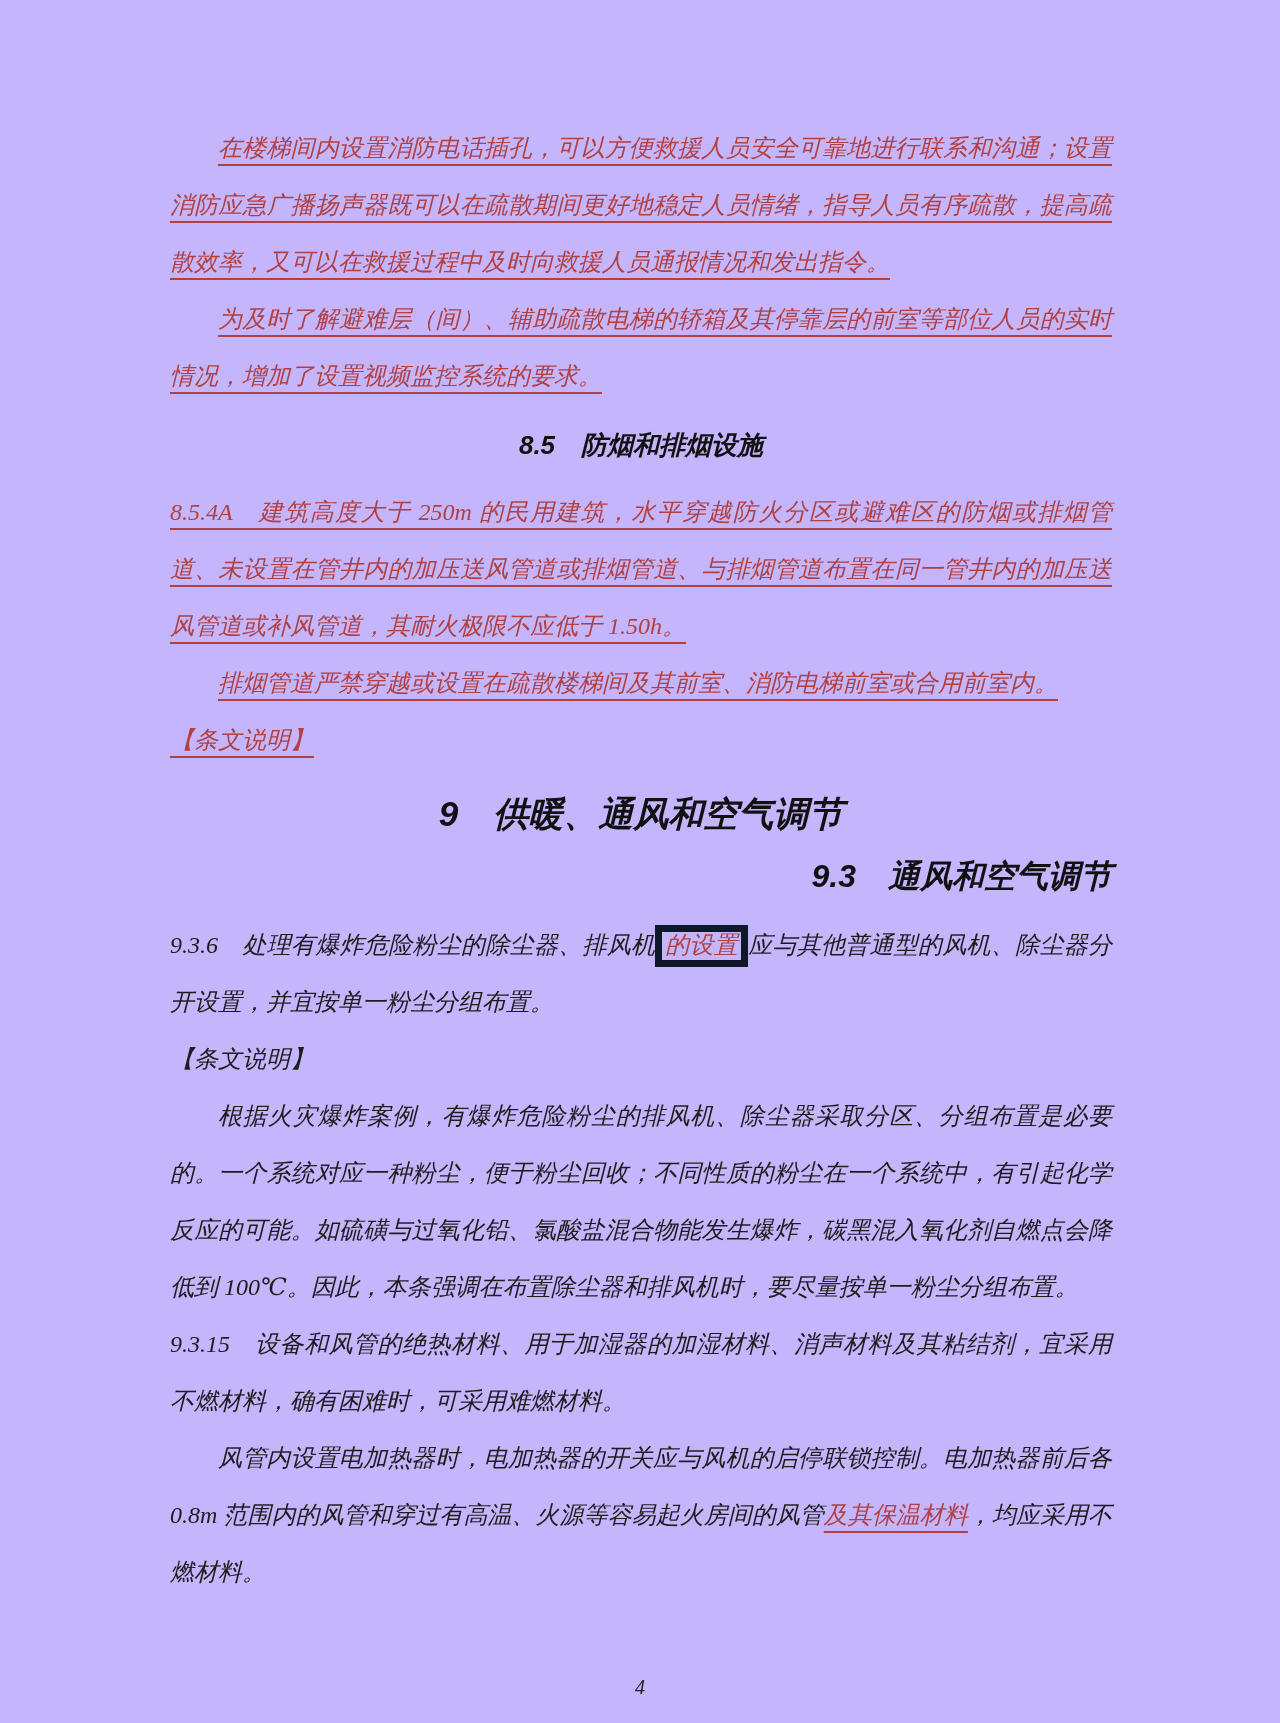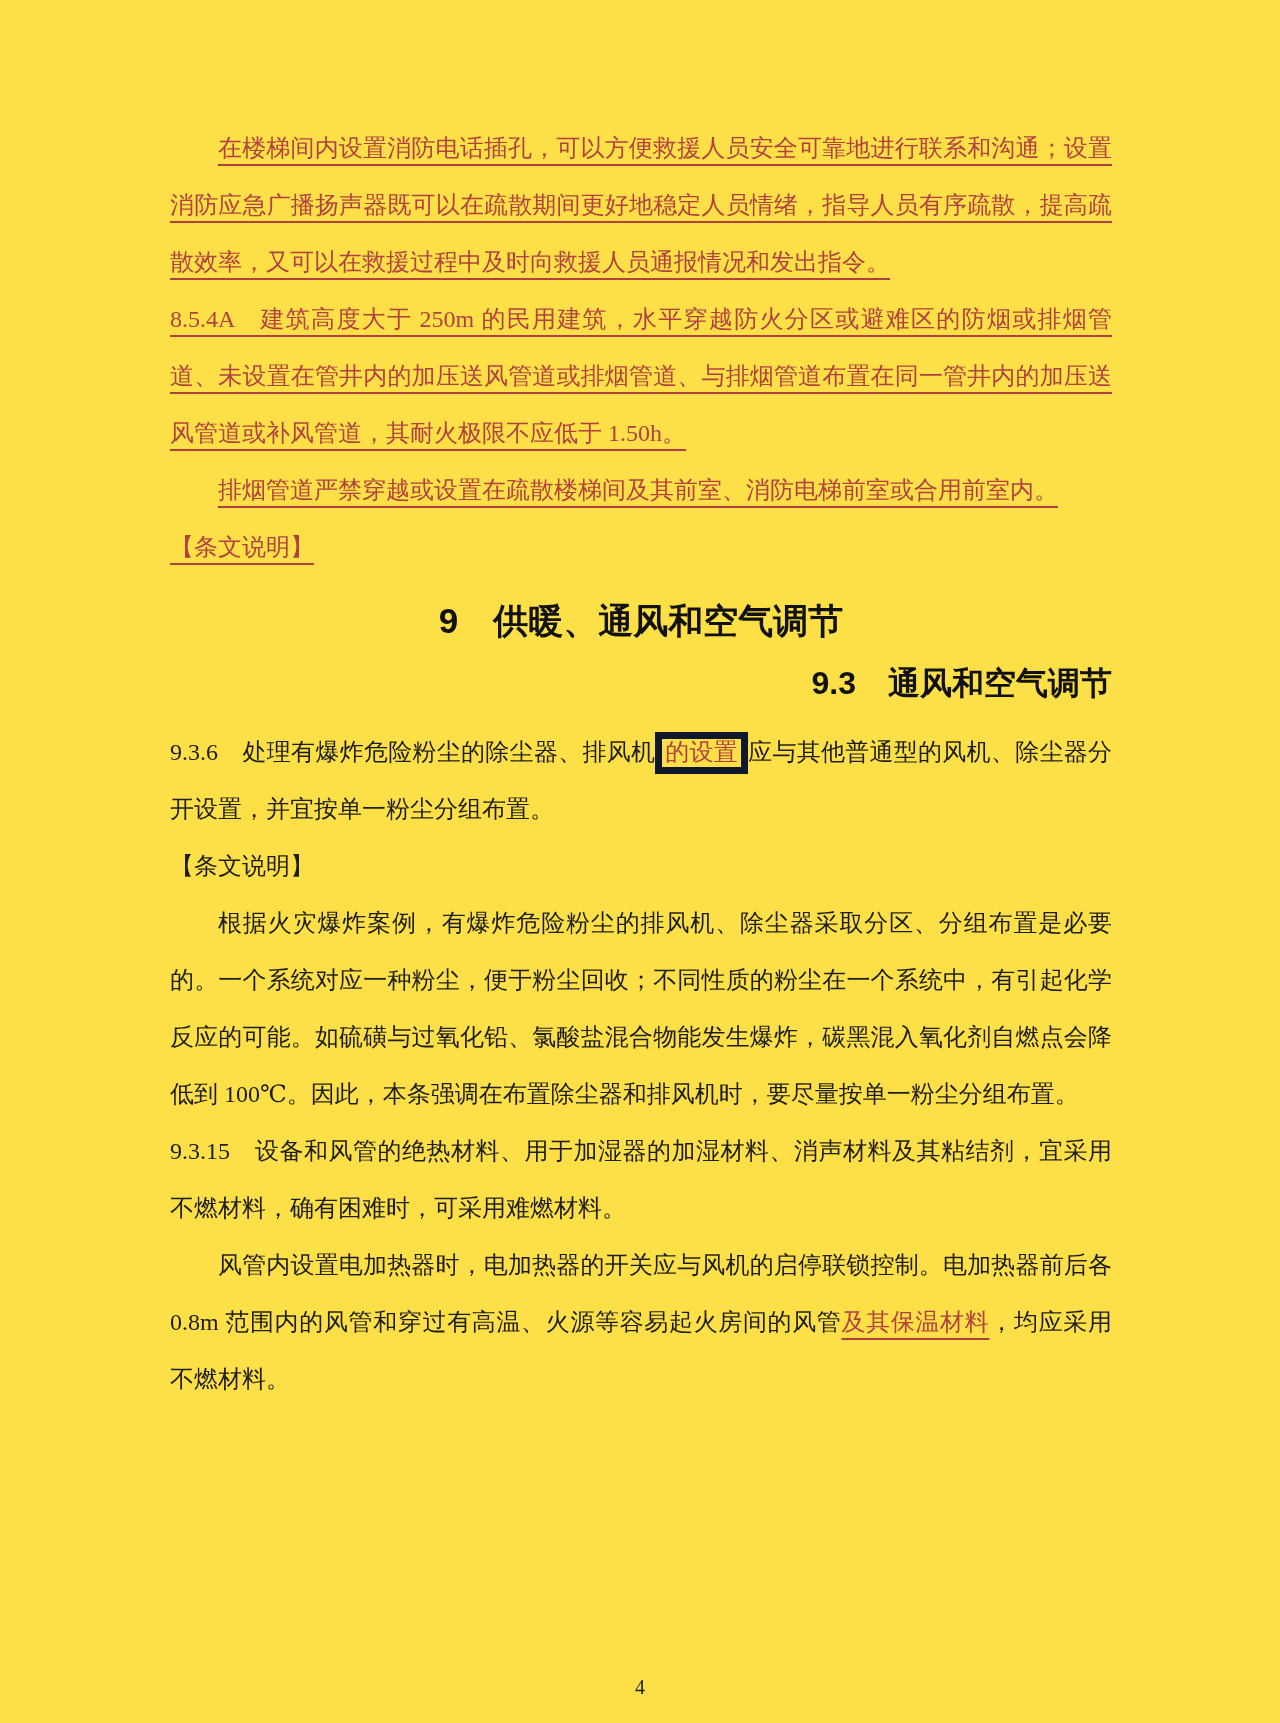--- a/index.html
+++ b/index.html
@@ -5,29 +5,30 @@
   :root{
     --red:#b24040;
     --ink:#1d1d1d;
   }
   html,body{margin:0;padding:0;background:#ffffff;}
   .page{
     position:relative;
     width:1280px;
     height:1723px;
     margin:0 auto;
-    background:#fde047;
+    background:#c4b5fd;
     box-sizing:border-box;
     padding:120px 168px 0 170px;
     font-family:"Liberation Serif","DejaVu Serif",serif;
     font-size:24px;
     line-height:57px;
     color:var(--ink);
     text-align:justify;
     overflow:hidden;
+    font-style:italic;
   }
   p{margin:0;}
   .indent{text-indent:2em;}
   .red{color:var(--red);}
   .u{
     text-decoration:underline;
     text-decoration-color:currentColor;
     text-decoration-thickness:1.5px;
     text-underline-offset:8px;
   }
@@ -58,21 +59,23 @@
     color:#222;
     text-indent:0;
   }
 </style>
 </head>
 <body>
 
 <div class="page">
 
   <p class="red u indent">在楼梯间内设置消防电话插孔，可以方便救援人员安全可靠地进行联系和沟通；设置消防应急广播扬声器既可以在疏散期间更好地稳定人员情绪，指导人员有序疏散，提高疏散效率，又可以在救援过程中及时向救援人员通报情况和发出指令。</p>
+  <p class="red u indent">为及时了解避难层（间）、辅助疏散电梯的轿箱及其停靠层的前室等部位人员的实时情况，增加了设置视频监控系统的要求。</p>
 
+  <p class="heading h-section">8.5　防烟和排烟设施</p>
 
   <p class="red u">8.5.4A　建筑高度大于 250m 的民用建筑，水平穿越防火分区或避难区的防烟或排烟管道、未设置在管井内的加压送风管道或排烟管道、与排烟管道布置在同一管井内的加压送风管道或补风管道，其耐火极限不应低于 1.50h。</p>
   <p class="red u indent">排烟管道严禁穿越或设置在疏散楼梯间及其前室、消防电梯前室或合用前室内。</p>
 
   <p class="red label"><span class="u">【条文说明】</span></p>
 
   <p class="heading h-chapter">9　供暖、通风和空气调节</p>
   <p class="heading h-sub">9.3　通风和空气调节</p>
 
   <p><span>9.3.6　处理有爆炸危险粉尘的除尘器、排风机</span><span class="boxed">的设置</span><span>应与其他普通型的风机、除尘器分开设置，并宜按单一粉尘分组布置。</span></p>

